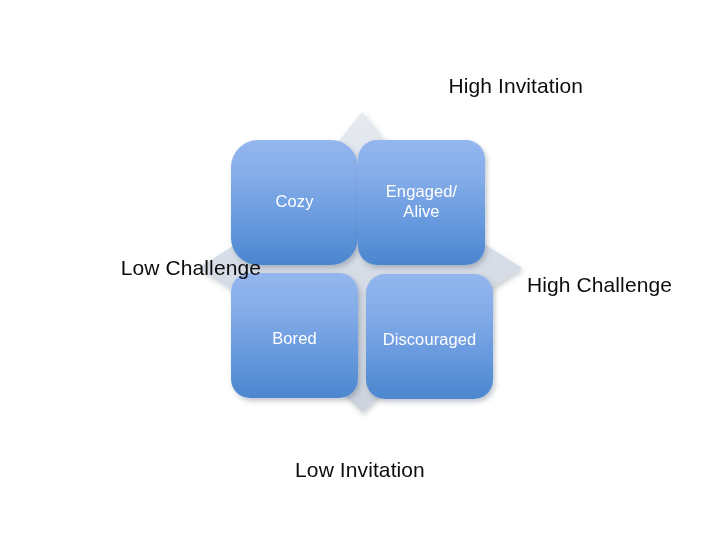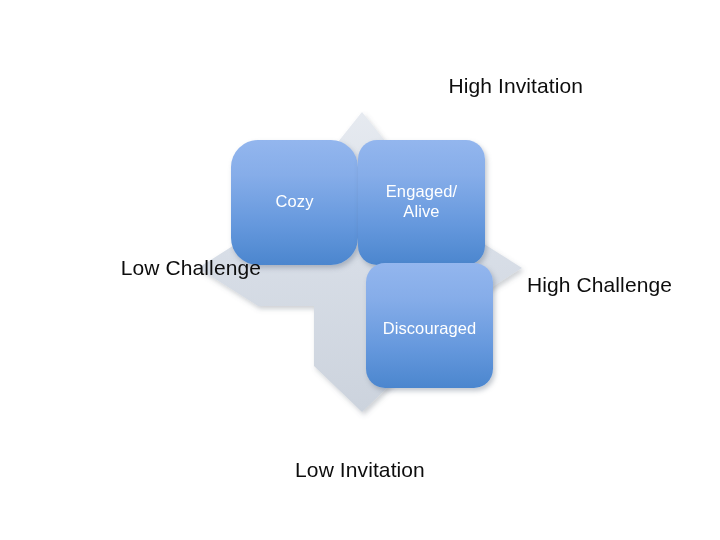--- a/index.html
+++ b/index.html
@@ -49,21 +49,21 @@
     line-height: 1.18;
     text-align: center;
     letter-spacing: 0.1px;
     white-space: pre-line;
     padding: 0 6px;
   }
 
   #quad-cozy        { left: 231px; top: 140px; border-radius: 27px; }
   #quad-engaged     { left: 358px; top: 140px; }
   #quad-bored       { left: 231px; top: 273px; }
-  #quad-discouraged { left: 366px; top: 263px; }
+  #quad-discouraged { left: 366px; top: 274px; }
 
   
   #quad-cozy .quad-label,
   #quad-engaged .quad-label { transform: translateY(-1px); }
   #quad-bored .quad-label,
   #quad-discouraged .quad-label { transform: translateY(3px); }
 
   
   .axis-label {
     position: absolute;
@@ -115,20 +115,23 @@
 
   <div class="quad" id="quad-cozy">
     <span class="quad-label">Cozy</span>
   </div>
 
   <div class="quad" id="quad-engaged">
     <span class="quad-label">Engaged/
 Alive</span>
   </div>
 
+  <div class="quad" id="quad-bored">
+    <span class="quad-label">Bored</span>
+  </div>
 
   <div class="quad" id="quad-discouraged">
     <span class="quad-label">Discouraged</span>
   </div>
 
   <div class="axis-label" id="label-high-invitation">High Invitation</div>
 
   <div class="axis-label" id="label-low-challenge">Low Challenge</div>
 
   <div class="axis-label" id="label-low-invitation">Low Invitation</div>

